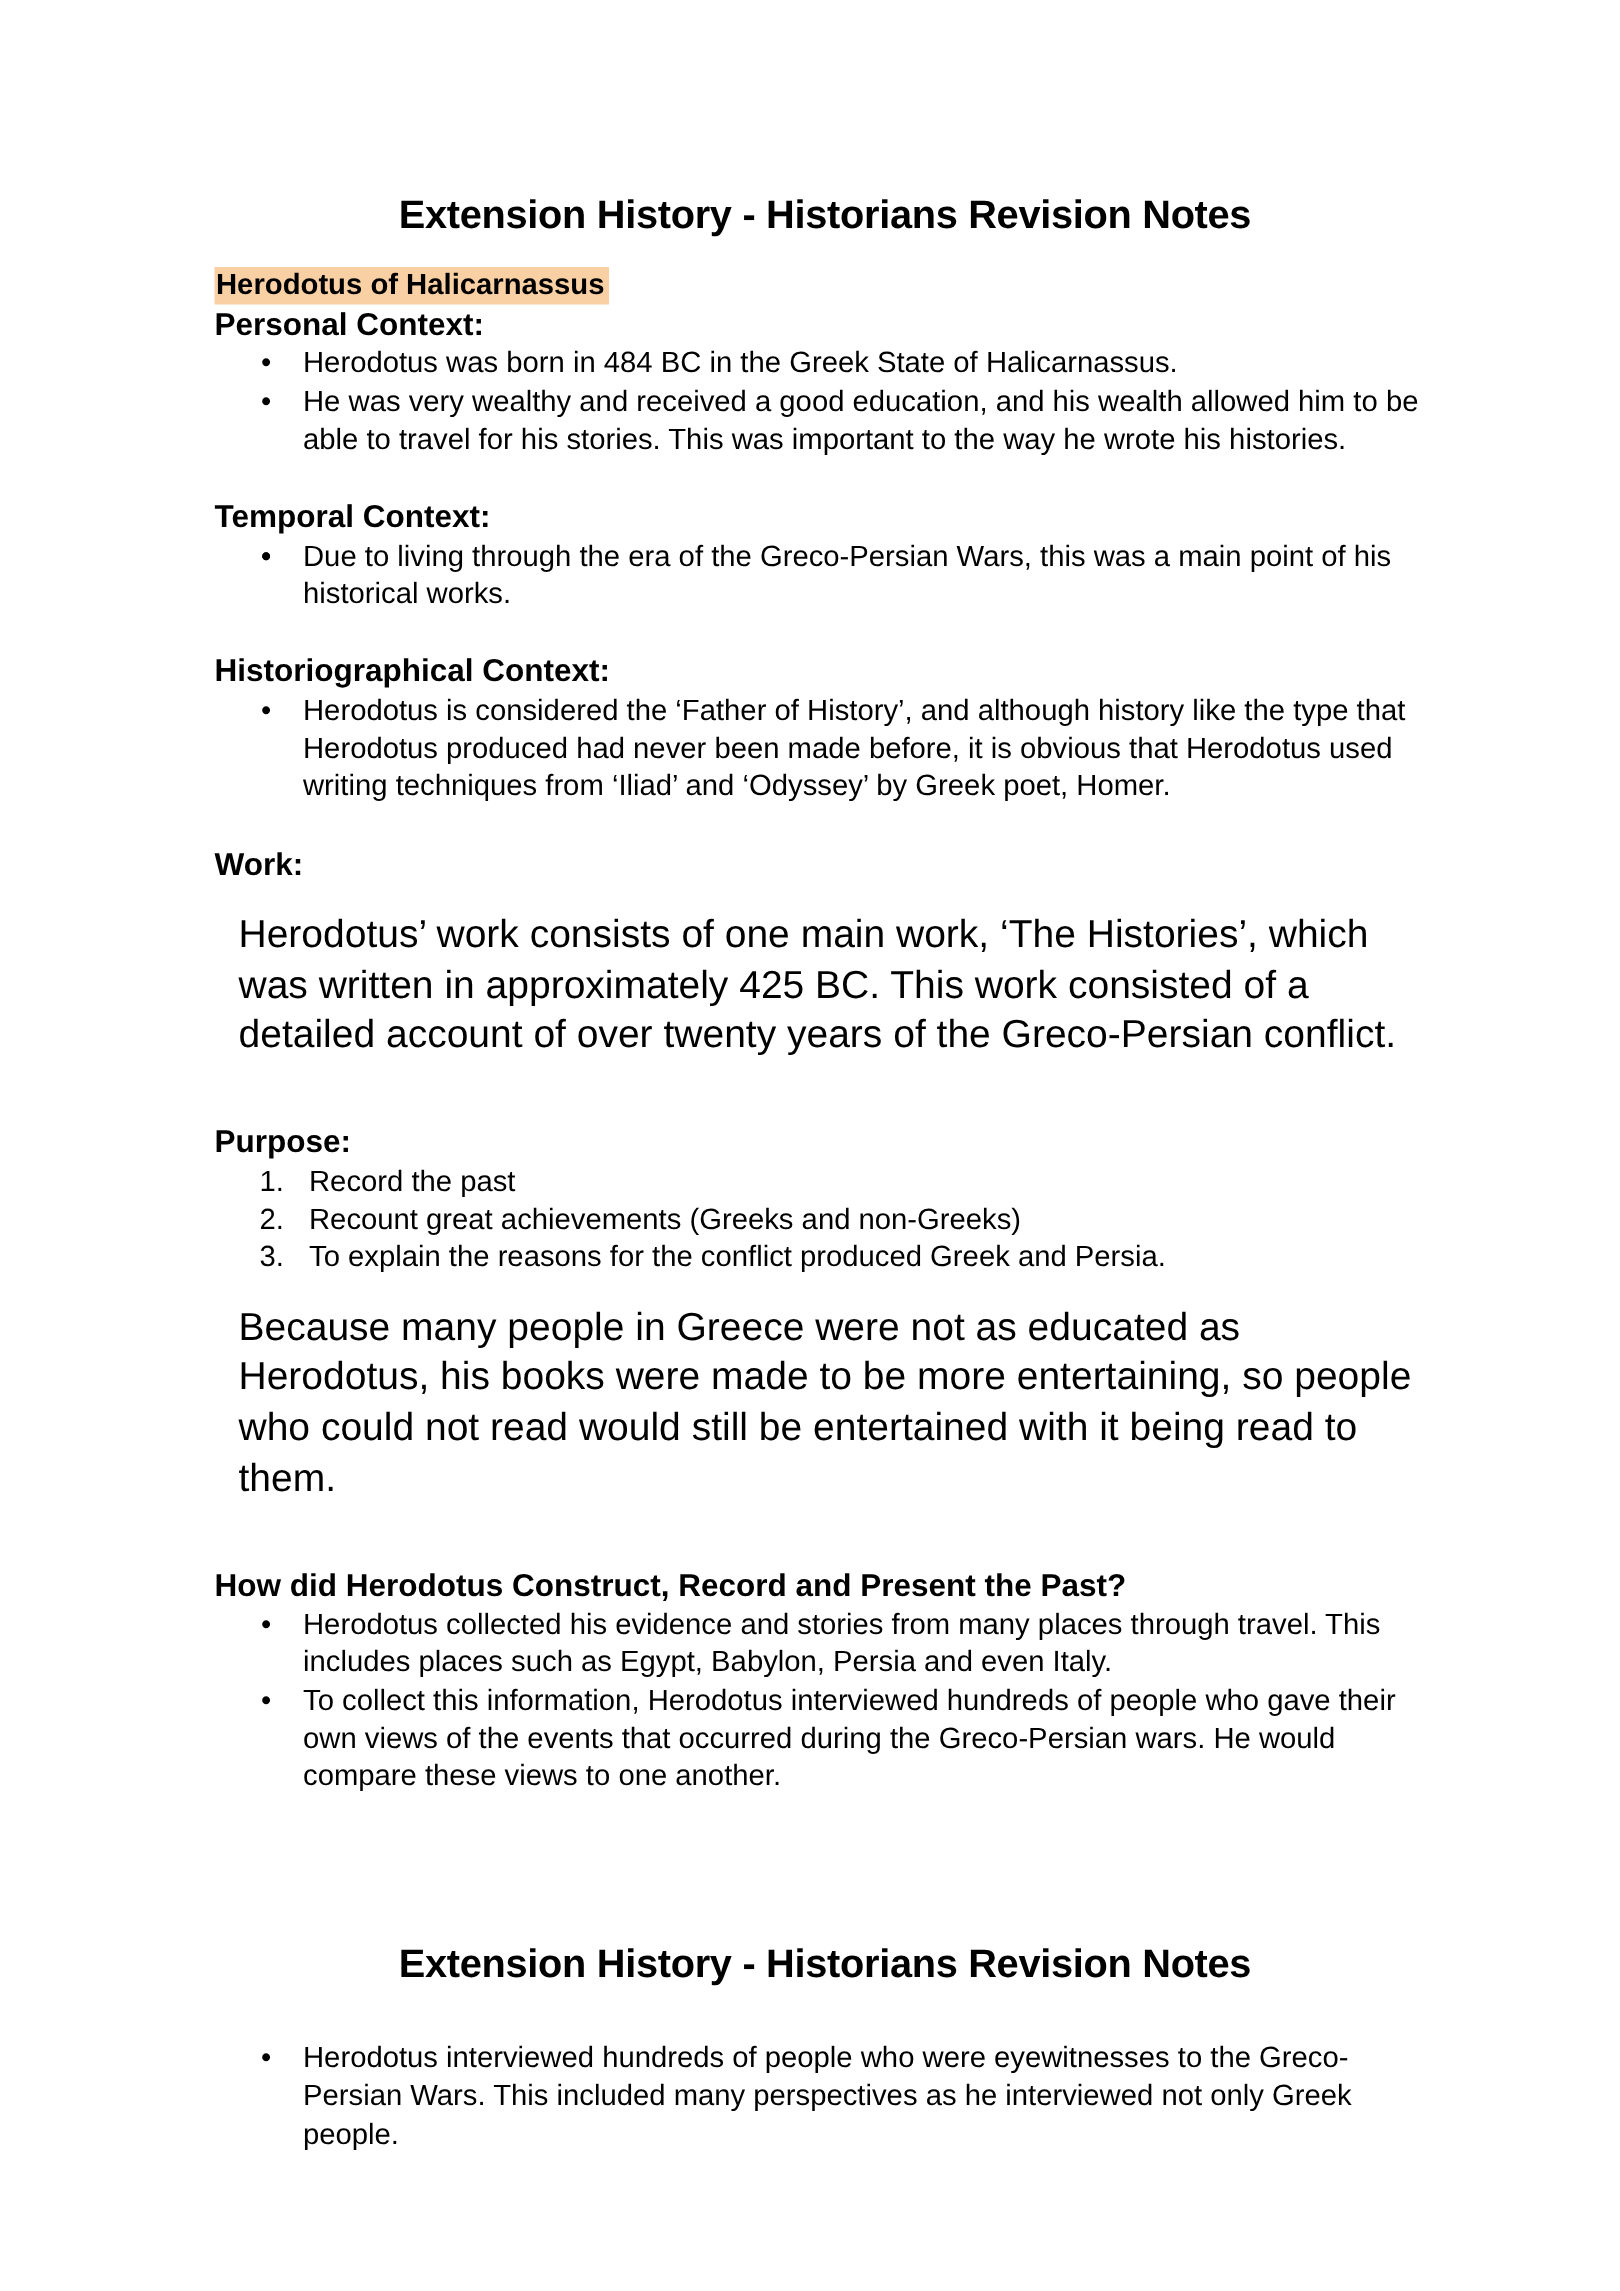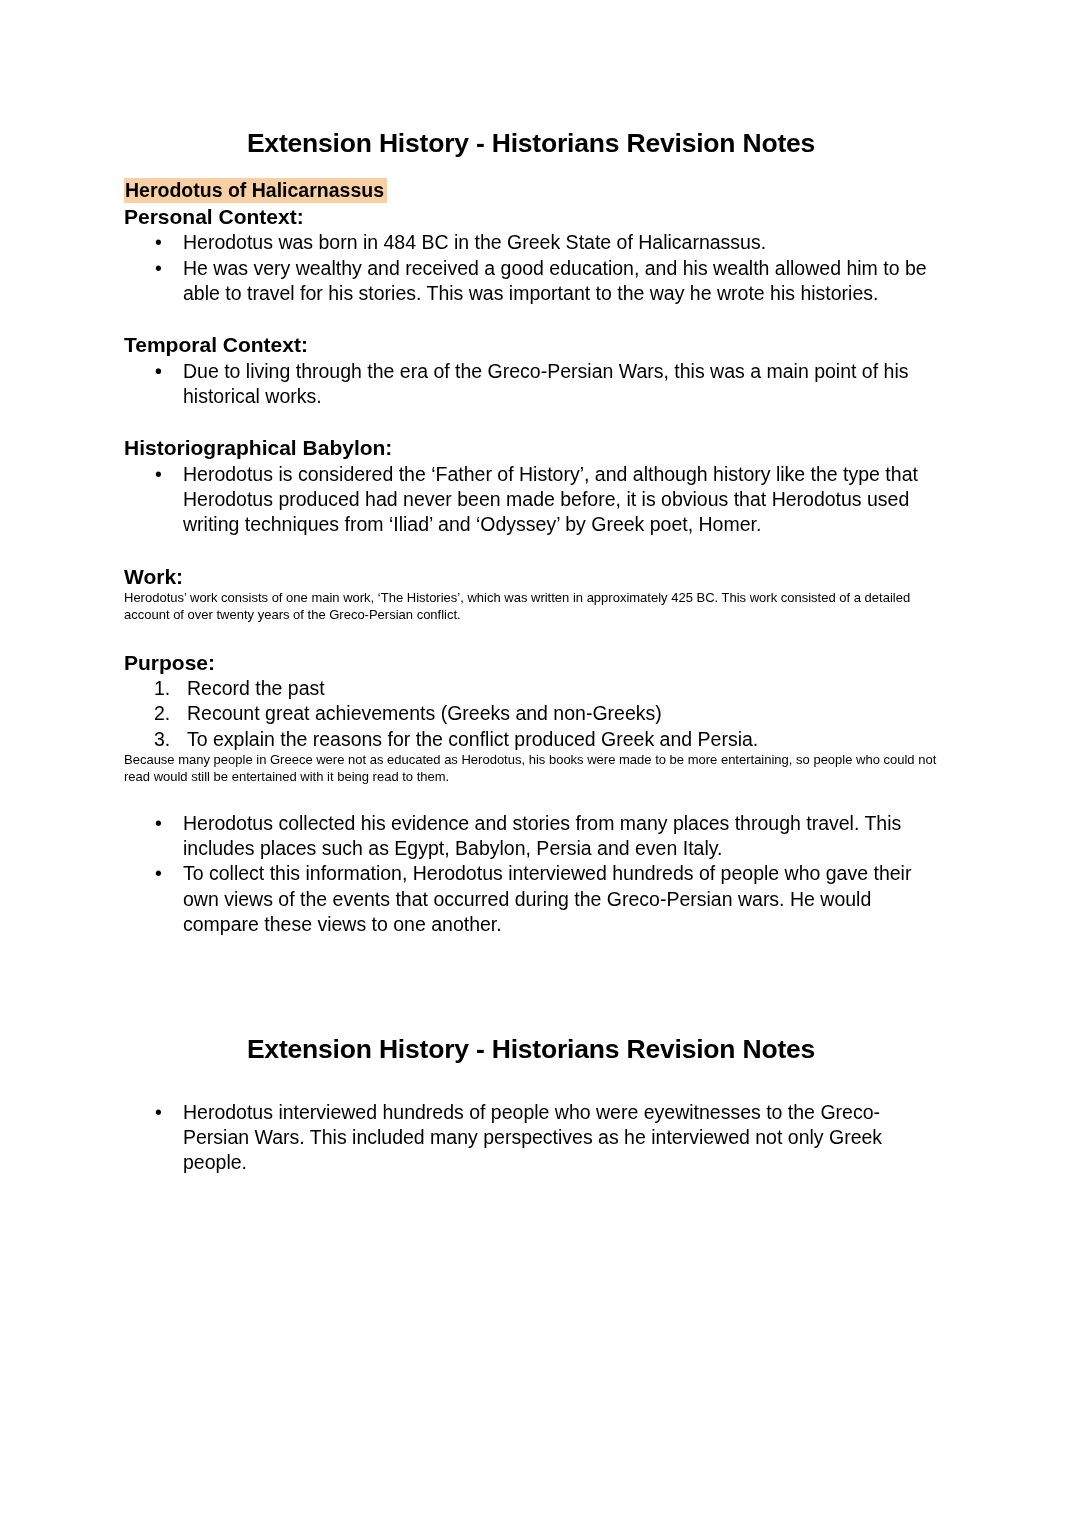--- a/index.html
+++ b/index.html
@@ -17,21 +17,21 @@
   }
   .page {
     position: relative;
     width: 1080px;
     height: 1527px;
     background: #ffffff;
     box-sizing: border-box;
   }
   .content {
     position: absolute;
-    left: 124px;
+    left: 143px;
     top: 128px;
     width: 814px;
   }
   
   .doc-title {
     font-size: 26.5px;
     font-weight: bold;
     text-align: center;
     line-height: 1.14;
     letter-spacing: -0.2px;
@@ -59,23 +59,23 @@
   
   .section-heading {
     font-size: 21px;
     font-weight: bold;
     line-height: 1.30;
     margin: 0;
     padding: 0;
   }
   
   .body-text {
-    font-size: 13px;
+    font-size: 26px;
     line-height: 1.30;
-    margin: 0;
+    margin: 16px;
     padding: 0;
   }
   
   ul.bullets {
     list-style: none;
     margin: 0;
     padding: 0;
   }
   ul.bullets > li {
     position: relative;
@@ -134,21 +134,21 @@
     <div class="gap-md"></div>
 
     <p class="section-heading">Temporal Context:</p>
     <ul class="bullets">
       <li><span class="dot">•</span></li>
       <li><span class="dot">•</span><span> Due to living through the era of the Greco-Persian Wars, this was a main point of his historical works.</span></li>
     </ul>
 
     <div class="gap-md"></div>
 
-    <p class="section-heading">Historiographical Babylon:</p>
+    <p class="section-heading">Historiographical Context:</p>
     <ul class="bullets">
       <li><span class="dot">•</span><span>Herodotus is considered the ‘Father of History’, and although history like the type that Herodotus produced had never been made before, it is obvious that Herodotus used writing techniques from ‘Iliad’ and ‘Odyssey’ by Greek poet, Homer.</span></li>
     </ul>
 
     <div class="gap-md"></div>
 
     <p class="section-heading">Work:</p>
     <p class="body-text">Herodotus’ work consists of one main work, ‘The Histories’, which was written in approximately 425 BC. This work consisted of a detailed account of over twenty years of the Greco-Persian conflict.</p>
 
     <div class="gap-md"></div>
@@ -156,20 +156,21 @@
     <p class="section-heading">Purpose:</p>
     <ol class="numbers">
       <li><span class="num">1.</span><span>Record the past</span></li>
       <li><span class="num">2.</span><span>Recount great achievements (Greeks and non-Greeks)</span></li>
       <li><span class="num">3.</span><span>To explain the reasons for the conflict produced Greek and Persia.</span></li>
     </ol>
     <p class="body-text">Because many people in Greece were not as educated as Herodotus, his books were made to be more entertaining, so people who could not read would still be entertained with it being read to them.</p>
 
     <div class="gap-md"></div>
 
+    <p class="section-heading">How did Herodotus Construct, Record and Present the Past?</p>
     <ul class="bullets">
       <li><span class="dot">•</span><span>Herodotus collected his evidence and stories from many places through travel. This includes places such as Egypt, Babylon, Persia and even Italy.</span></li>
       <li><span class="dot">•</span><span>To collect this information, Herodotus interviewed hundreds of people who gave their own views of the events that occurred during the Greco-Persian wars. He would compare these views to one another.</span></li>
     </ul>
 
     <div class="gap-lg"></div>
 
     <h1 class="doc-title second">Extension History - Historians Revision Notes</h1>
 
     <div class="gap-xl"></div>

